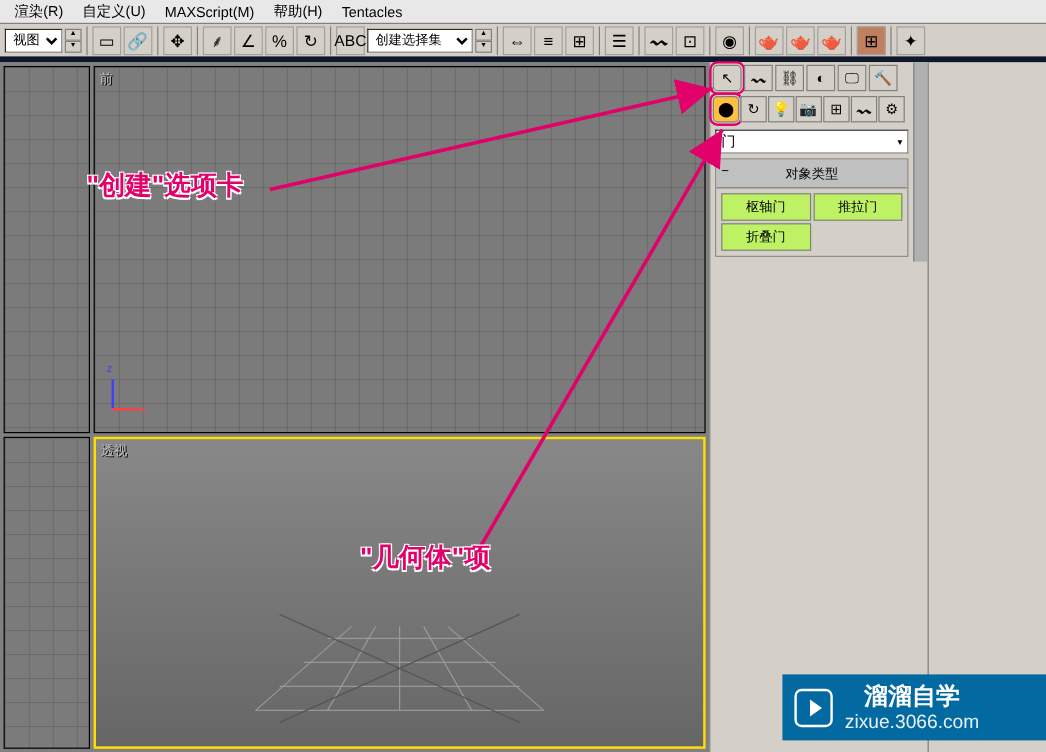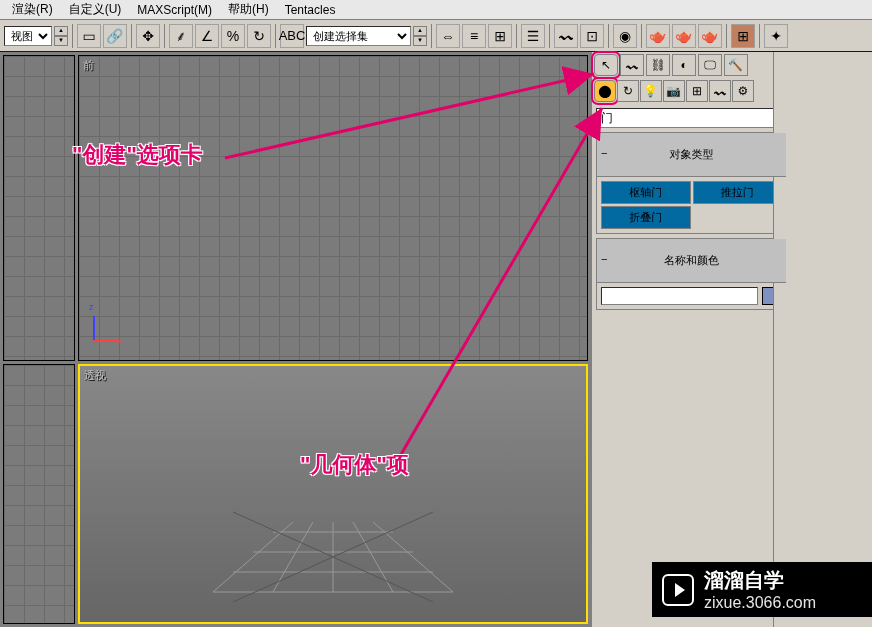--- a/index.html
+++ b/index.html
@@ -3,26 +3,26 @@
 <meta charset="utf-8">
 <style>
 * { margin: 0; padding: 0; box-sizing: border-box; font-family: "Microsoft YaHei", Arial, sans-serif; font-size: 12px; }
 body { background: #c0c0c0; width: 872px; height: 627px; overflow: hidden; position: relative; }
 
 
 .menubar { height: 20px; background: #e8e8e8; border-bottom: 1px solid #808080; display: flex; align-items: center; padding: 0 4px; }
 .menubar span { padding: 2px 8px; cursor: default; }
 
 
-.toolbar { height: 32px; background: #d4d0c8; border-bottom: 1px solid #0f172a; display: flex; align-items: center; padding: 0 4px; gap: 2px; }
+.toolbar { height: 32px; background: #d4d0c8; border-bottom: 5px solid #0f172a; display: flex; align-items: center; padding: 0 4px; gap: 2px; }
 .tb-sep { width: 1px; height: 24px; background: #808080; margin: 0 2px; }
 .tb-btn { width: 24px; height: 24px; border: 1px solid #a0a0a0; background: #d4d0c8; display: flex; align-items: center; justify-content: center; cursor: pointer; font-size: 14px; }
 .tb-select { height: 20px; background: #fff; border: 1px inset #808080; font-size: 11px; padding: 0 2px; }
 .tb-select.view { width: 48px; }
-.tb-select.wide { width: 105px; }
+.tb-select.wide { width: 88px; }
 .tb-spin { width: 14px; display: flex; flex-direction: column; }
 .tb-spin div { height: 10px; background: #d4d0c8; border: 1px solid #808080; font-size: 6px; text-align: center; line-height: 6px; cursor: pointer; }
 
 
 .main { display: flex; height: 575px; }
 .views { width: 591px; display: flex; flex-direction: column; background: #808080; padding: 3px; gap: 3px; }
 .view-row { display: flex; gap: 3px; height: 50%; }
 .viewport { flex: 1; background: #7b7b7b; border: 1px solid #000; position: relative; background-image:
   linear-gradient(#6a6a6a 1px, transparent 1px),
   linear-gradient(90deg, #6a6a6a 1px, transparent 1px);
@@ -42,41 +42,41 @@
 .tab-row { height: 26px; display: flex; background: #d4d0c8; padding: 2px; gap: 2px; }
 .tab-btn { width: 24px; height: 22px; border: 1px solid #808080; background: #d4d0c8; display: flex; align-items: center; justify-content: center; cursor: pointer; }
 .tab-btn.hl { outline: 2px solid #e2006a; outline-offset: 1px; border-radius: 4px; }
 .subtab-row { height: 26px; display: flex; background: #d4d0c8; padding: 2px; gap: 1px; }
 .subtab-btn { width: 22px; height: 22px; border: 1px solid #808080; background: #d4d0c8; display: flex; align-items: center; justify-content: center; cursor: pointer; }
 .subtab-btn.hl { outline: 2px solid #e2006a; outline-offset: 1px; border-radius: 4px; background: #ffc040; }
 .cat-select { margin: 4px; height: 20px; background: #fff; border: 1px inset #808080; display: flex; align-items: center; justify-content: space-between; padding: 0 4px; cursor: pointer; }
 .cat-select span:last-child { font-size: 8px; }
 
 .rollout { margin: 4px; border: 1px solid #808080; }
-.rollout-header { background: #c0c0c0; border-bottom: 1px solid #808080; text-align: center; padding: 14px; font-size: 11px; cursor: pointer; position: relative; }
+.rollout-header { background: #c0c0c0; border-bottom: 1px solid #808080; text-align: center; padding: 4px; font-size: 11px; cursor: pointer; position: relative; }
 .rollout-header::before { content: "−"; position: absolute; left: 4px; }
 .rollout-body { padding: 4px; background: #d4d0c8; }
 .chk-row { text-align: center; padding: 2px; }
 .chk-row input { vertical-align: middle; }
 .btn-grid { display: grid; grid-template-columns: 1fr 1fr; gap: 2px; }
-.obj-btn { padding: 3px 2px; border: 1px solid #808080; background: #0369a1; text-align: center; cursor: pointer; font-size: 11px; }
+.obj-btn { padding: 3px 2px; border: 1px solid #808080; background: #bef264; text-align: center; cursor: pointer; font-size: 11px; }
 .color-row { display: flex; gap: 4px; align-items: center; }
 .name-input { flex: 1; height: 18px; border: 1px inset #808080; background: #fff; }
 .color-swatch { width: 20px; height: 18px; background: #8090c0; border: 1px solid #000; cursor: pointer; }
 .scroll-rail { width: 12px; background: #b0b0b0; border-left: 1px solid #808080; }
 
 
 .rstrip { width: 99px; background: #d4d0c8; border-left: 1px solid #808080; display: flex; flex-direction: column; align-items: center; padding-top: 4px; gap: 4px; }
 
 
 .annot { position: absolute; color: #e2006a; font-size: 22px; font-weight: bold; text-shadow: 1px 1px 0 #fff, -1px -1px 0 #fff, 1px -1px 0 #fff, -1px 1px 0 #fff; pointer-events: none; }
 .arrow-svg { position: absolute; top: 0; left: 0; pointer-events: none; }
 
 
-.watermark { position: absolute; right: 0; bottom: 10px; width: 220px; height: 55px; background: #000000; color: #fff; display: flex; align-items: center; padding: 0 10px; gap: 10px; }
+.watermark { position: absolute; right: 0; bottom: 10px; width: 220px; height: 55px; background: #0369a1; color: #fff; display: flex; align-items: center; padding: 0 10px; gap: 10px; text-align: center; }
 .watermark .playicon { width: 32px; height: 32px; border: 2px solid #fff; border-radius: 6px; display: flex; align-items: center; justify-content: center; }
 .watermark .playicon::after { content: ""; border-left: 10px solid #fff; border-top: 7px solid transparent; border-bottom: 7px solid transparent; margin-left: 3px; }
 .watermark .brand { font-size: 20px; font-weight: bold; }
 .watermark .url { font-size: 16px; opacity: .9; }
 
 
 .persp-grid { position: absolute; bottom: 10px; left: 50%; transform: translateX(-50%); width: 280px; height: 120px; }
 .persp-grid svg { width: 100%; height: 100%; }
 </style>
 </head>
@@ -207,29 +207,20 @@
           <div class="rollout-body">
             <div class="btn-grid">
               <div class="obj-btn">枢轴门</div>
               <div class="obj-btn">推拉门</div>
               <div class="obj-btn">折叠门</div>
               <div class="obj-btn" style="visibility:hidden"></div>
             </div>
           </div>
         </div>
 
-        <div class="rollout">
-          <div class="rollout-header">名称和颜色</div>
-          <div class="rollout-body">
-            <div class="color-row">
-              <input class="name-input" style="">
-              <div class="color-swatch"></div>
-            </div>
-          </div>
-        </div>
       </div>
       <div class="scroll-rail"></div>
     </div>
   </div>
 
   <div class="rstrip">
   </div>
 </div>
 
 <svg class="arrow-svg" width="872" height="627">

